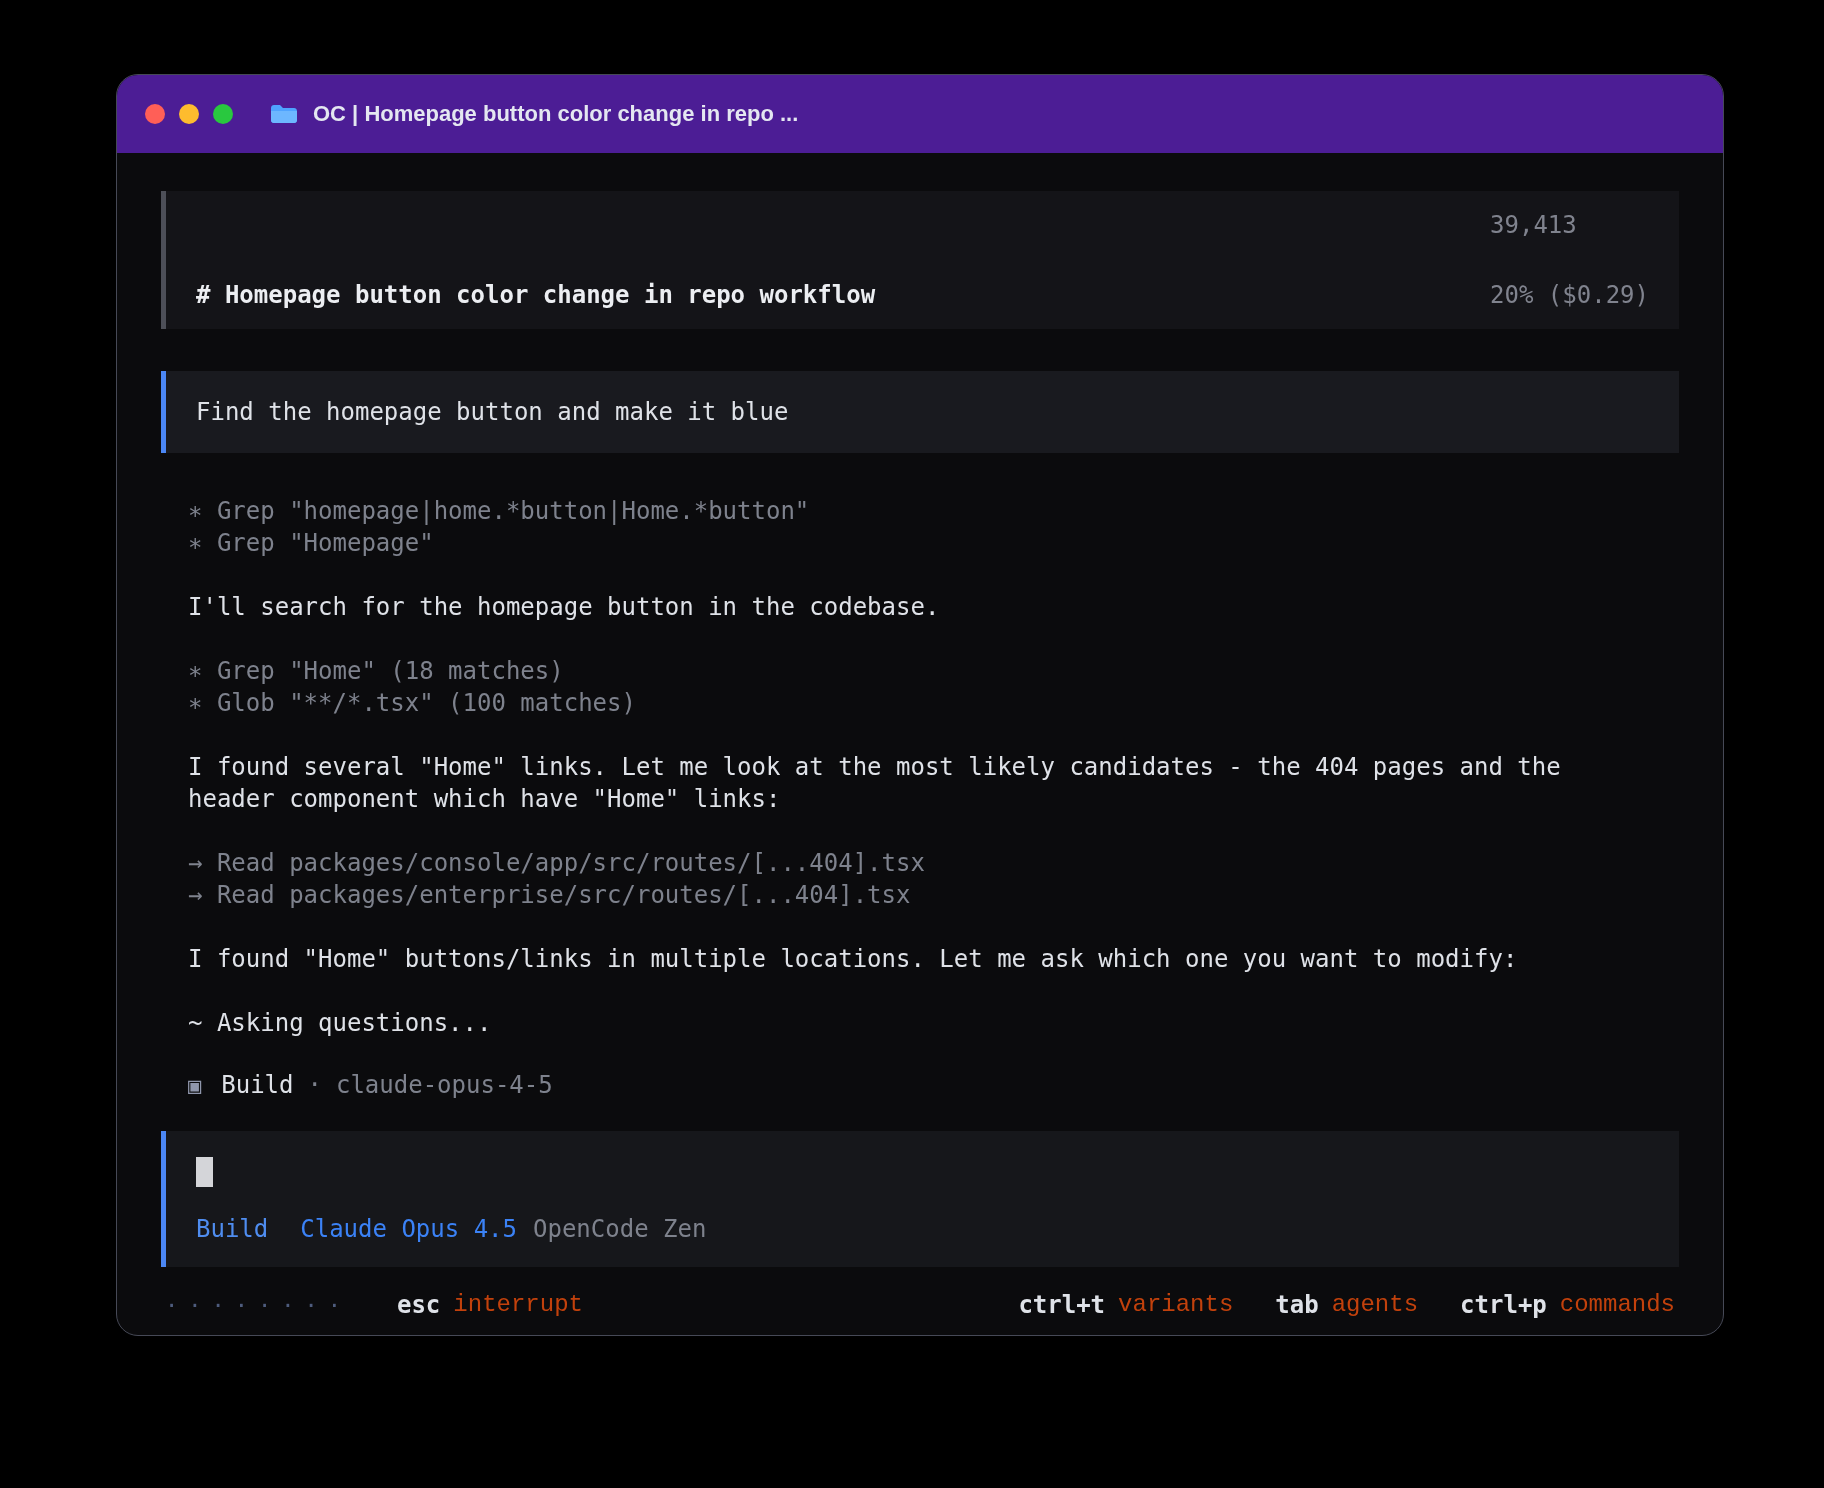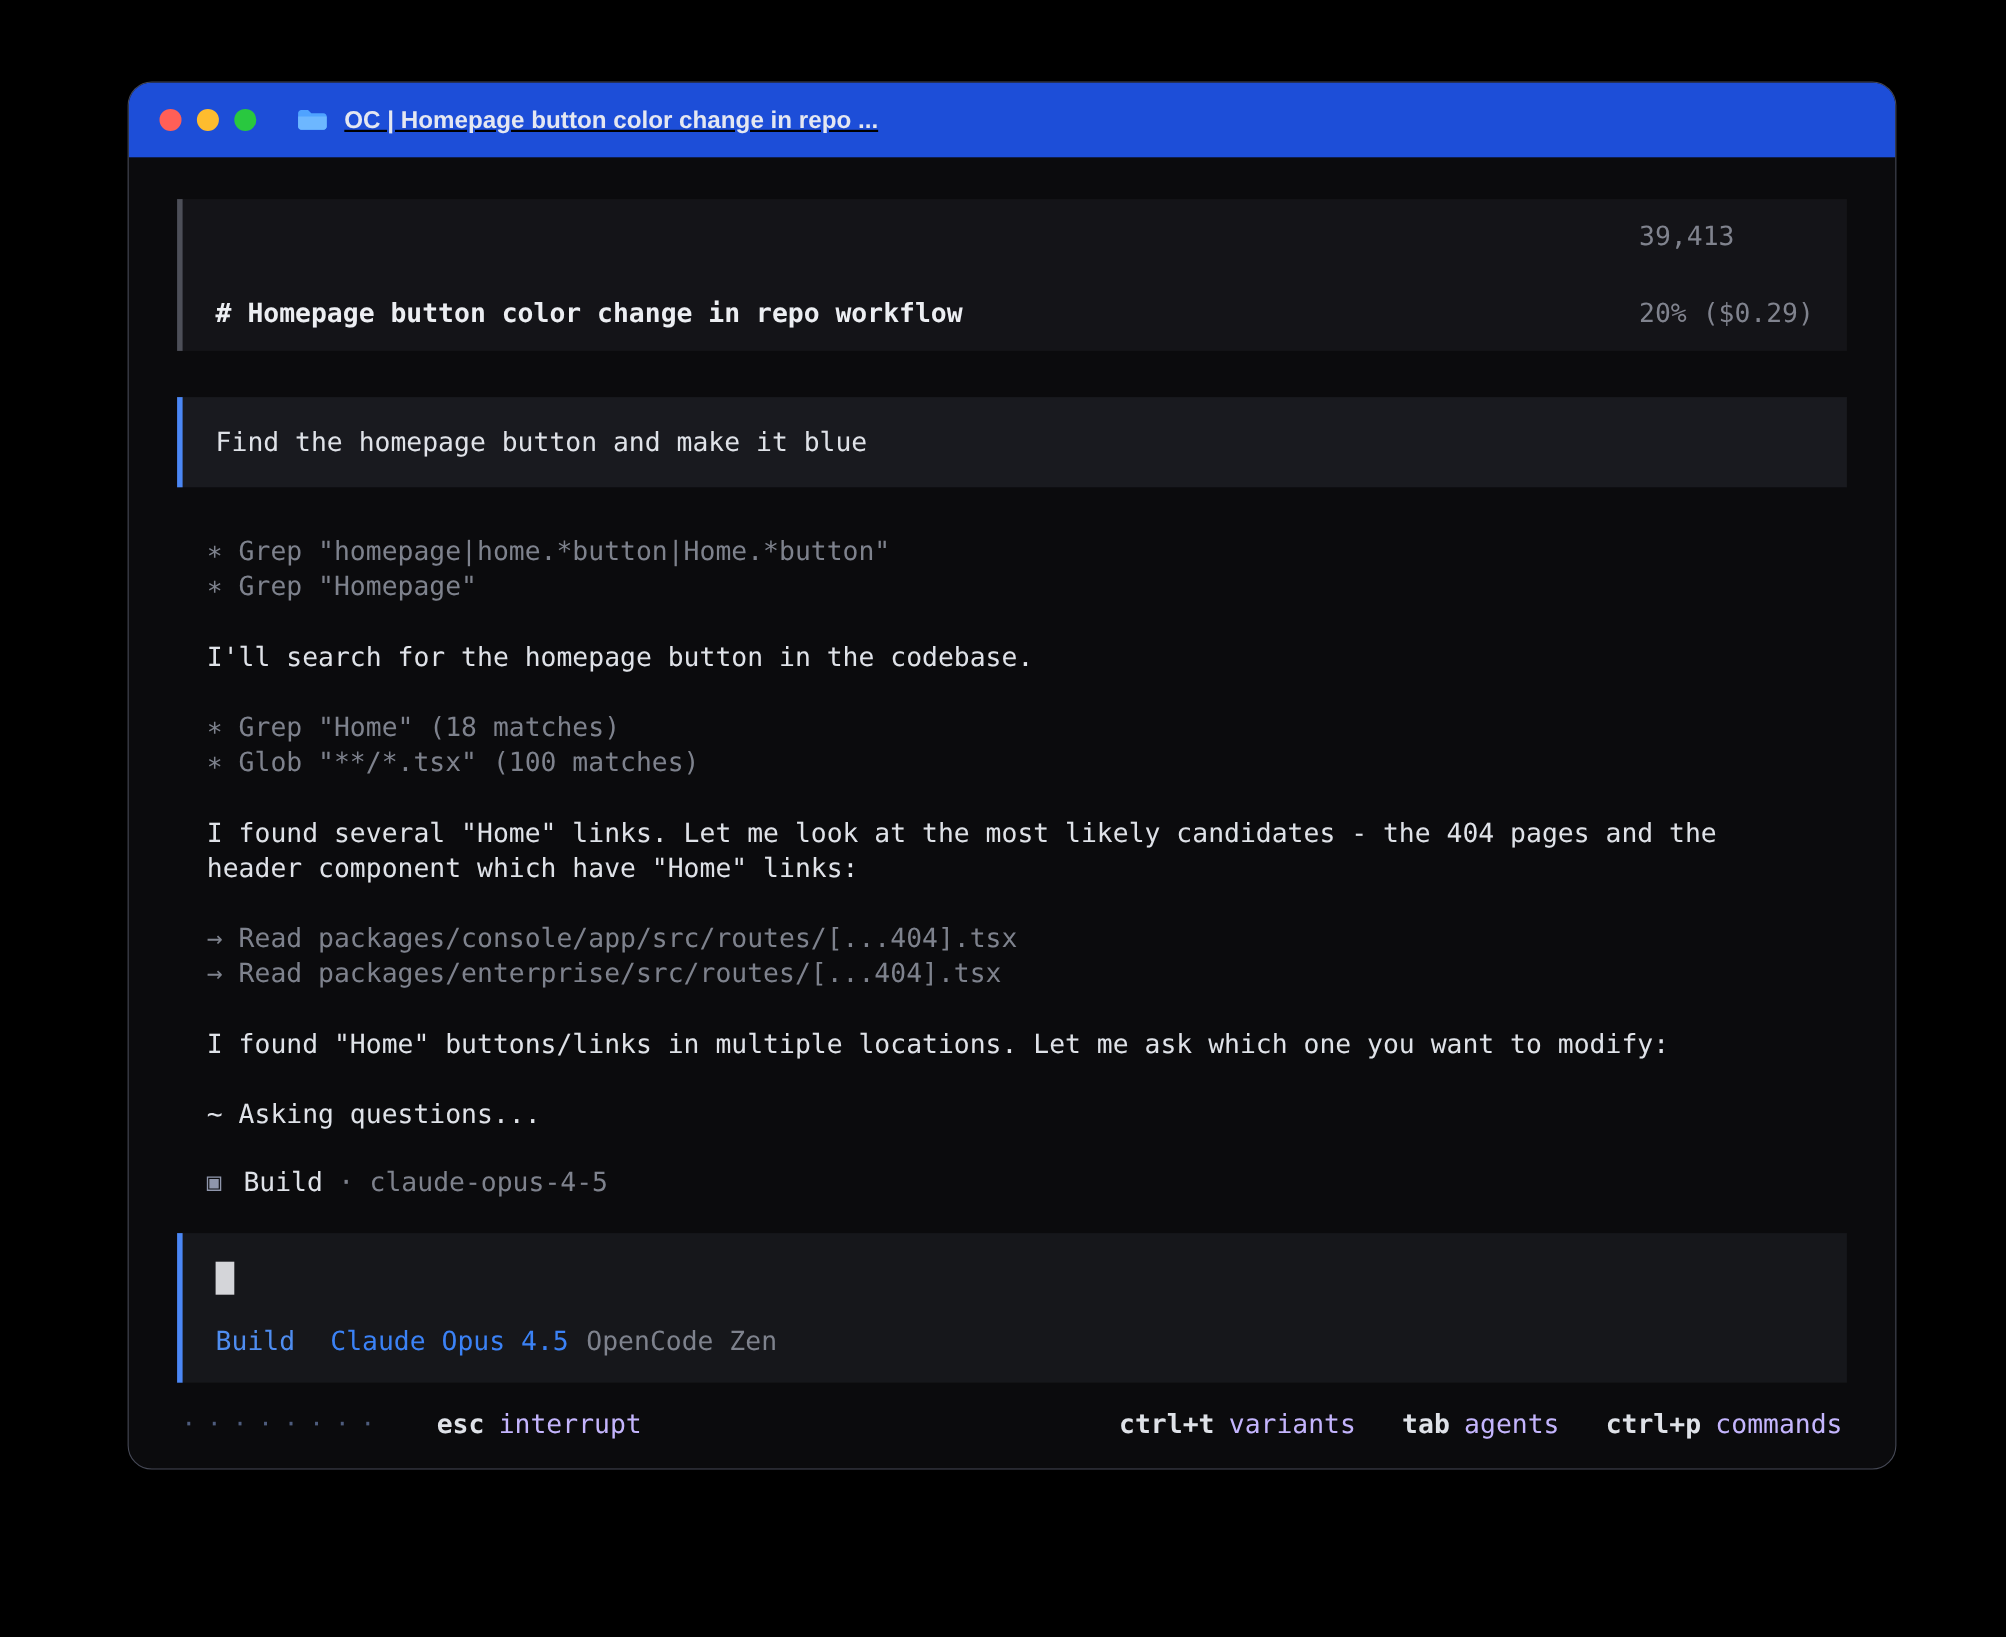--- a/index.html
+++ b/index.html
@@ -14,24 +14,23 @@
     position:absolute; left:116px; top:74px;
     width:1608px; height:1262px;
     background:#0b0b0d;
     border:1px solid #464956;
     border-radius:22px;
     overflow:hidden;
   }
 
   
   .titlebar {
-    height:68px; background:#1d4ed8;
+    height:78px; background:#4c1d95;
     display:flex; align-items:center;
     padding:0 28px;
-    text-decoration:underline;
   }
   .lights { display:flex; gap:14px; align-items:center; margin-right:36px; }
   .light { width:20px; height:20px; border-radius:50%; }
   .light.red    { background:#ff5f57; }
   .light.yellow { background:#febc2e; }
   .light.green  { background:#29c83f; }
   .folder-wrap { display:flex; align-items:center; }
   .tb-title {
     margin-left:14px;
     font-family:"Liberation Sans", sans-serif;
@@ -96,21 +95,21 @@
   
   .footer {
     margin-top:24px;
     display:flex; justify-content:space-between; align-items:center;
     padding:0 4px;
   }
   .footer-left { display:flex; align-items:center; gap:46px; }
   .spinner { color:#4e5c7d; letter-spacing:10px; font-size:22px; }
   .hint { display:flex; gap:13px; white-space:nowrap; }
   .hint .key { color:#dfe2e8; font-weight:700; }
-  .hint .lbl { color:#c4b5fd; }
+  .hint .lbl { color:#c2410c;font-family:Liberation Mono, monospace; }
   .footer-right { display:flex; gap:42px; }
 </style>
 </head>
 <body>
 
 <div class="window">
 
   <div class="titlebar">
     <div class="lights">
       <span class="light red"></span>

